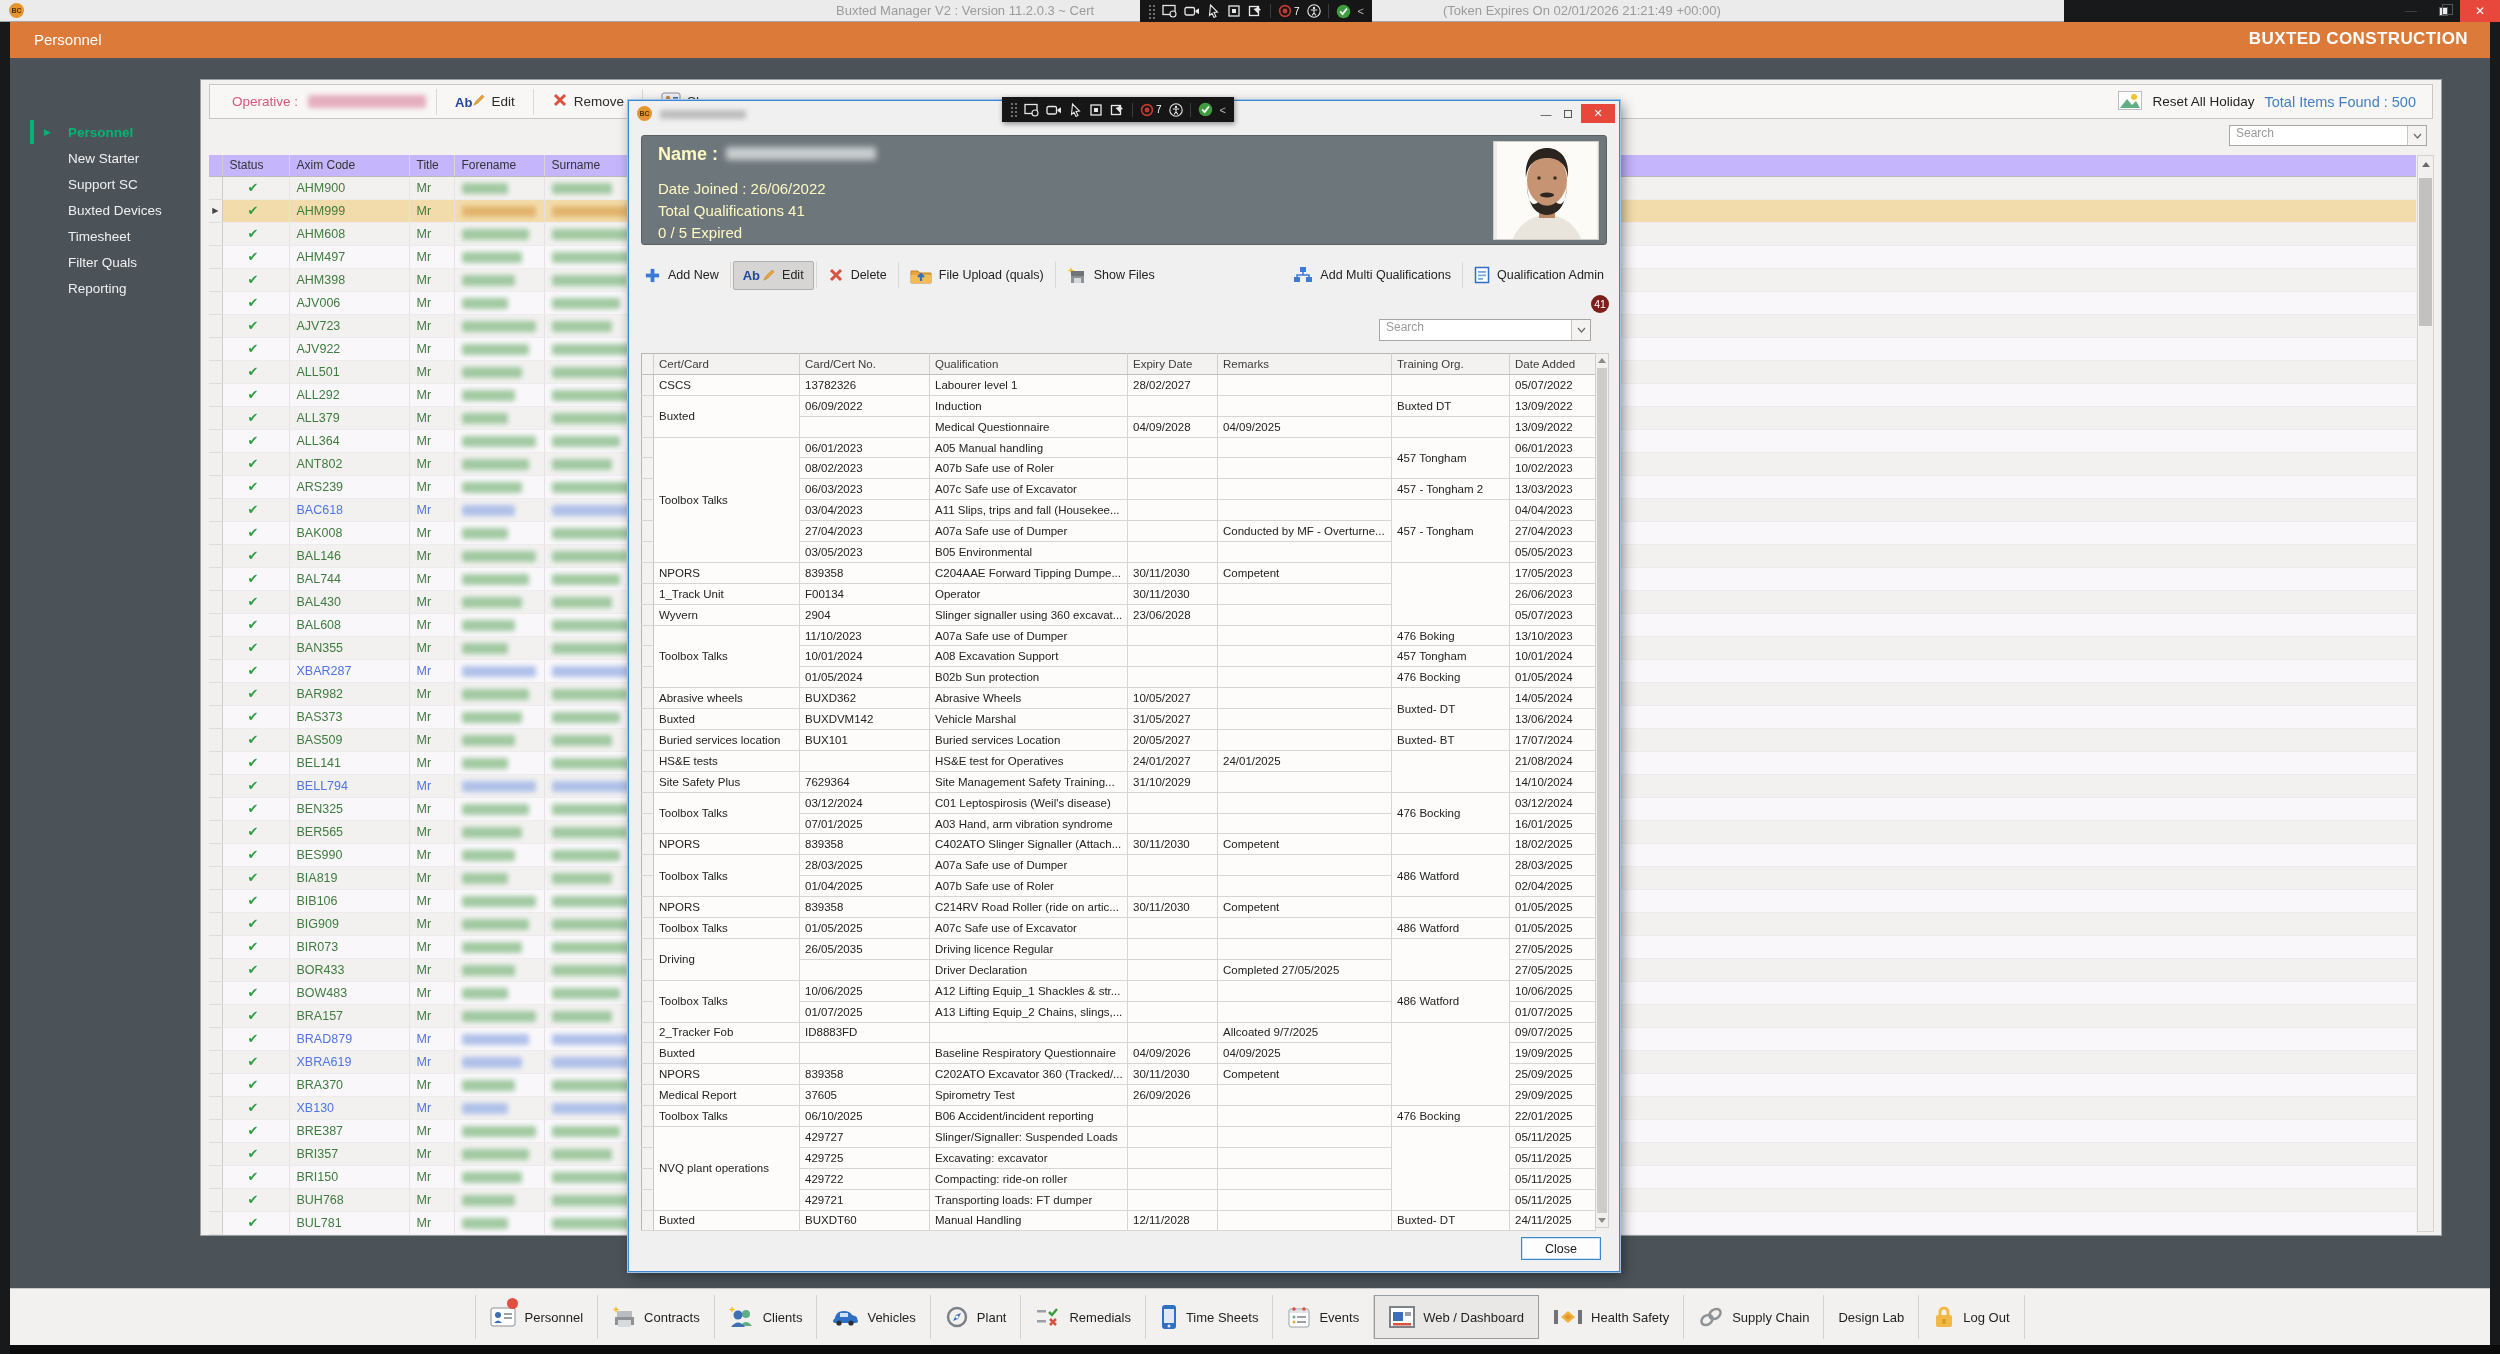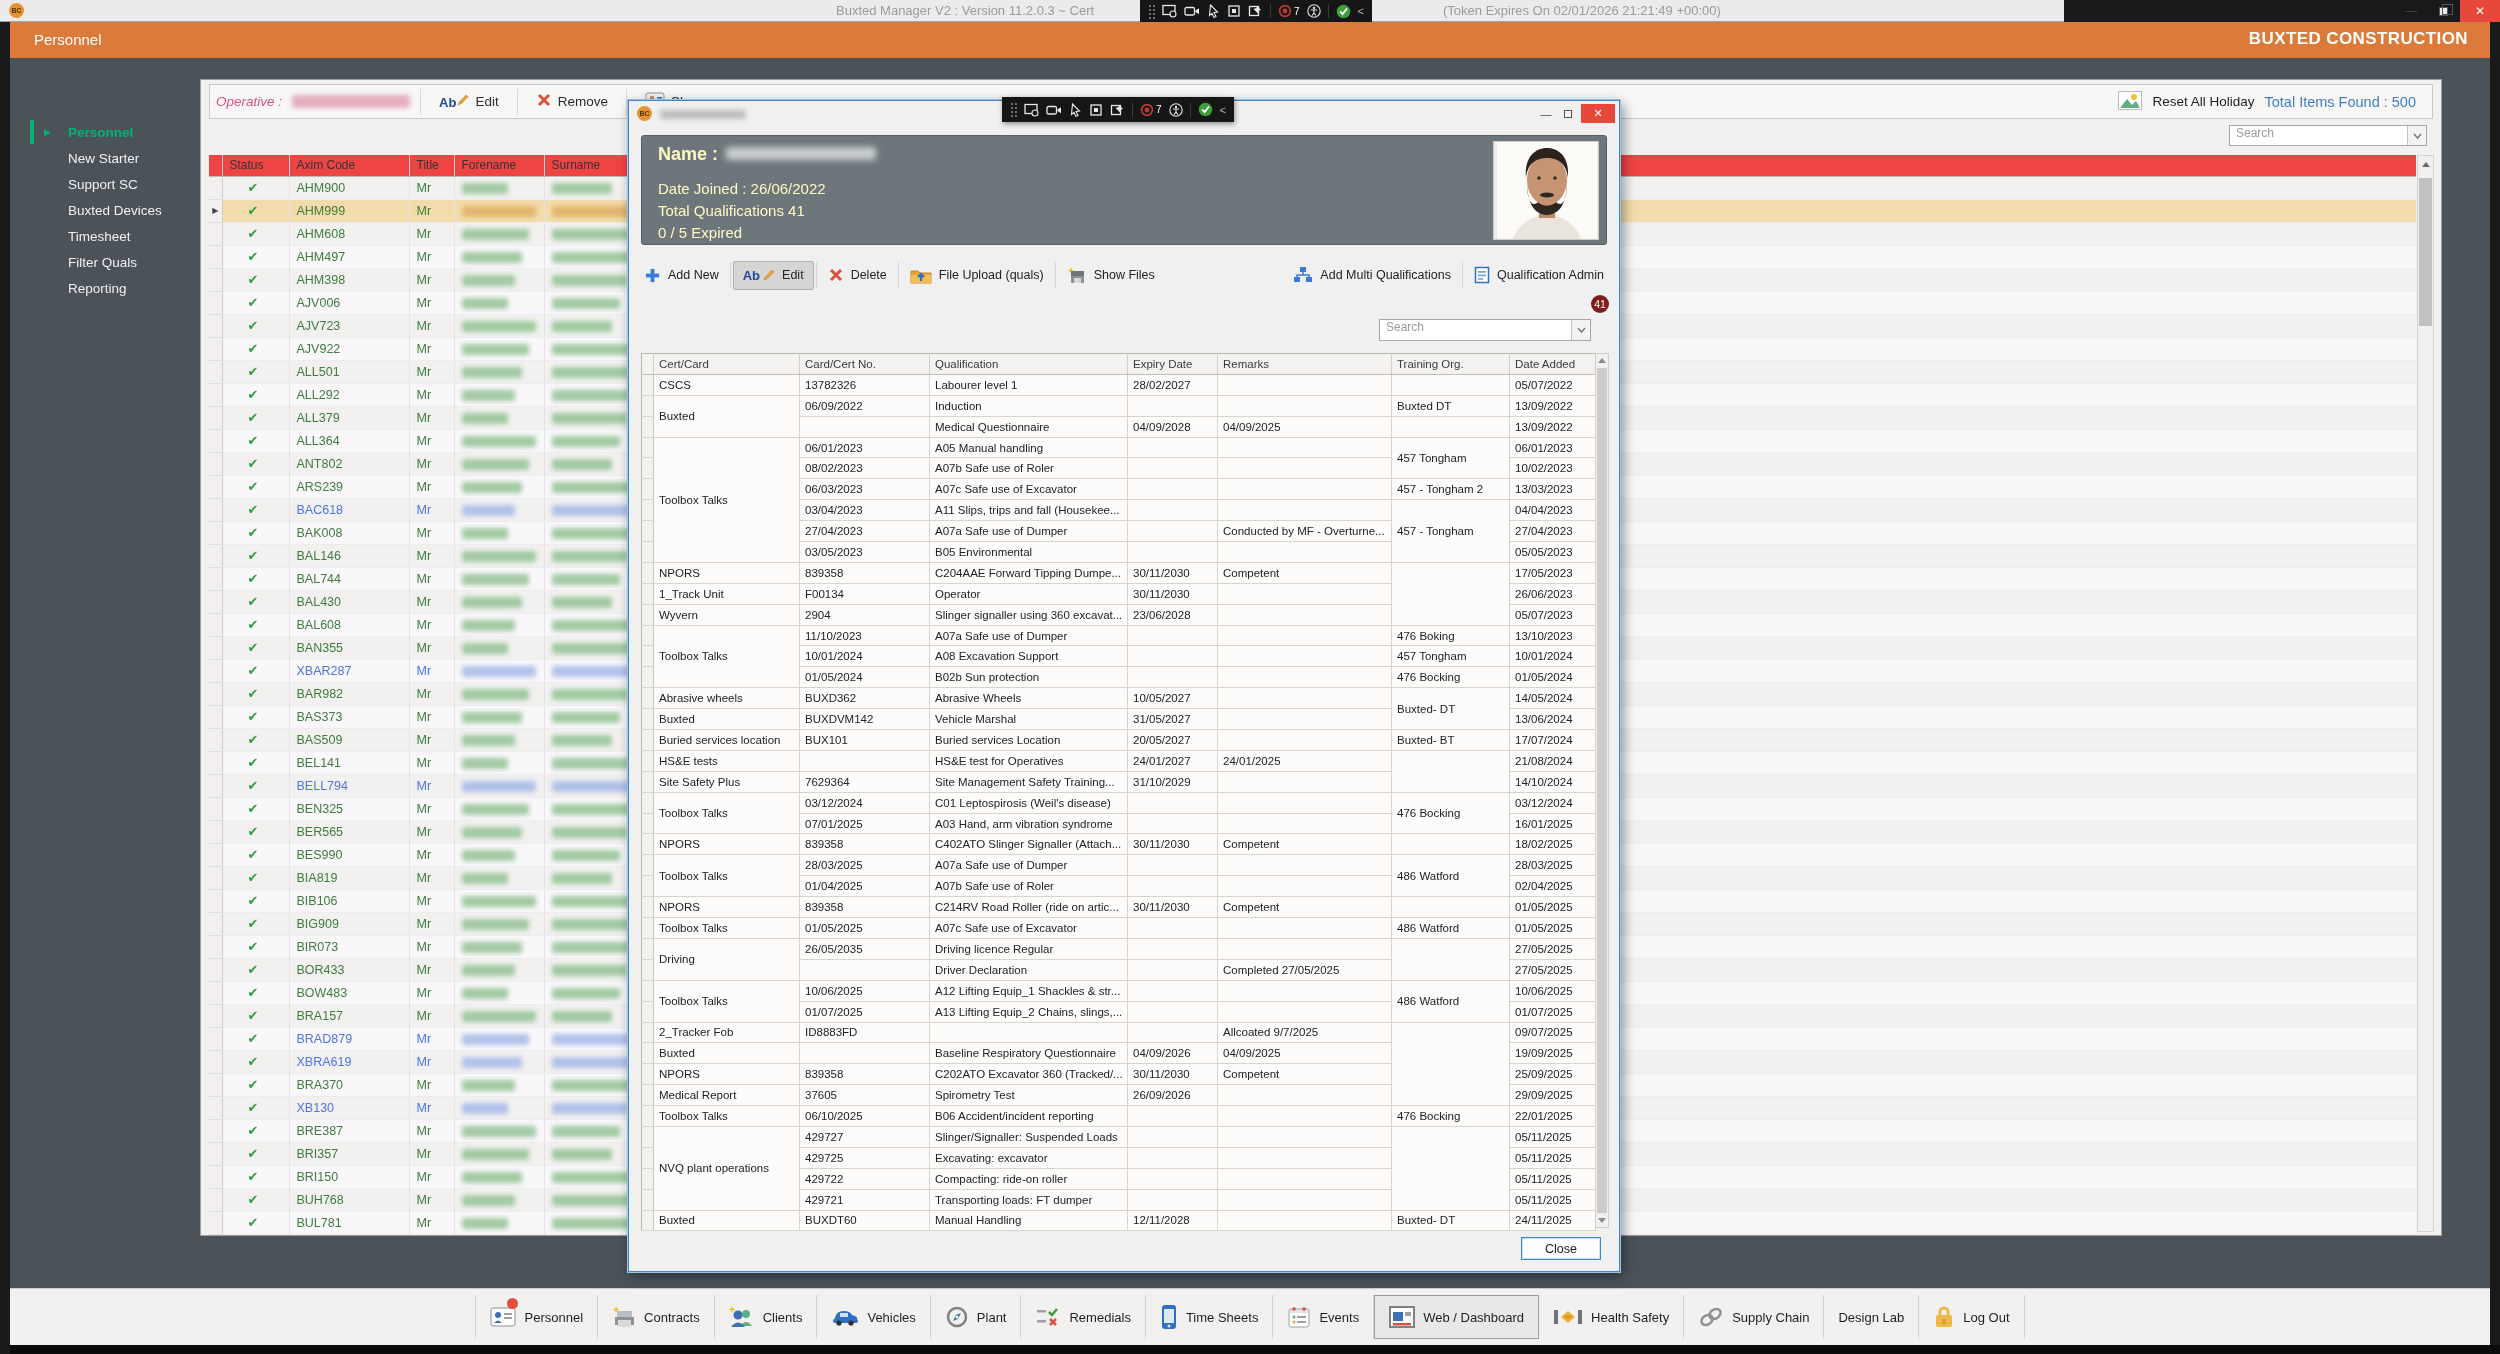--- a/index.html
+++ b/index.html
@@ -47,38 +47,38 @@
   .side-item .sbar{position:absolute;left:20px;top:1px;width:4px;height:24px;background:#00b573;visibility:hidden;}
   .side-item .sarrow{position:absolute;left:34px;font-size:9px;color:#00b573;visibility:hidden;}
   .side-item.active .sbar,.side-item.active .sarrow{visibility:visible;}
   .sidebar-pad{height:61px;}
 
   
   .panel{position:absolute;left:190px;top:57px;width:2242px;height:1157px;background:#f2f1f0;
     border:1px solid #9aa1a6;overflow:hidden;}
   .op-toolbar{position:absolute;left:8px;top:4px;right:8px;height:35px;background:#f8f7f6;
     border:1px solid #c9c7c5;display:flex;align-items:center;font-size:13.5px;color:#2c2c2c;}
-  .op-label{color:#d4567e;margin-left:6px;font-style:italic;}
+  .op-label{color:#d4567e;margin-left:22px;}
   .op-blur{display:inline-block;width:118px;height:13px;border-radius:2px;background:#e5aebe;filter:blur(2.5px);margin-left:10px;}
   .vsep{width:1px;height:26px;background:#dad8d6;margin:0 10px;}
   .tbtn{display:flex;align-items:center;gap:6px;padding:4px 8px;cursor:default;white-space:nowrap;}
   .ab{font-weight:bold;color:#23479e;font-size:13px;}
   .right-tools{margin-left:auto;display:flex;align-items:center;gap:10px;padding-right:16px;}
   .reset-label{font-size:13.5px;color:#1f1f1f;}
   .total-items{font-size:14.5px;color:#3f7fc1;}
 
   .combo{position:absolute;height:21px;background:#fff;border:1px solid #a8a6a4;display:flex;align-items:flex-start;}
   .combo .ph{flex:1;font-size:12px;color:#9c9a98;padding-left:6px;}
   .combo .dd{width:19px;height:100%;border-left:1px solid #c6c4c2;background:#f4f3f2;display:flex;align-items:center;justify-content:center;}
   .combo-main{right:14px;top:45px;width:198px;}
 
   
   .pgrid{position:absolute;left:8px;top:75px;right:25px;bottom:0;overflow:hidden;}
   .pgrid table{border-collapse:collapse;table-layout:fixed;width:100%;}
-  .pgrid th{height:21px;background:#ef4444;border-right:1px solid #d8d6d4;border-bottom:1px solid #bcb9b7;
+  .pgrid th{height:21px;background:#c4b5fd;border-right:1px solid #d8d6d4;border-bottom:1px solid #bcb9b7;
     font-size:12px;font-weight:normal;color:#333;text-align:left;padding:0 0 0 7px;}
   .pgrid th.ind{padding:0;border-right:1px solid #cfccca;}
   .pgrid th.fill{border-right:none;}
   .pgrid tr.prow{height:23px;}
   .pgrid td{border-right:1px solid #e4e2e5;border-bottom:1px solid #edebee;font-size:12.5px;padding:0 0 0 7px;
     white-space:nowrap;overflow:hidden;}
   .pgrid td.fill{border-right:none;}
   .pgrid td.ind{background:#f1f0ef;border-right:1px solid #cfccca;border-bottom:1px solid #dfddda;padding:0;
     font-size:8px;color:#444;text-align:center;}
   .pgrid tr.alt td:not(.ind){background:#f9f7fa;}

